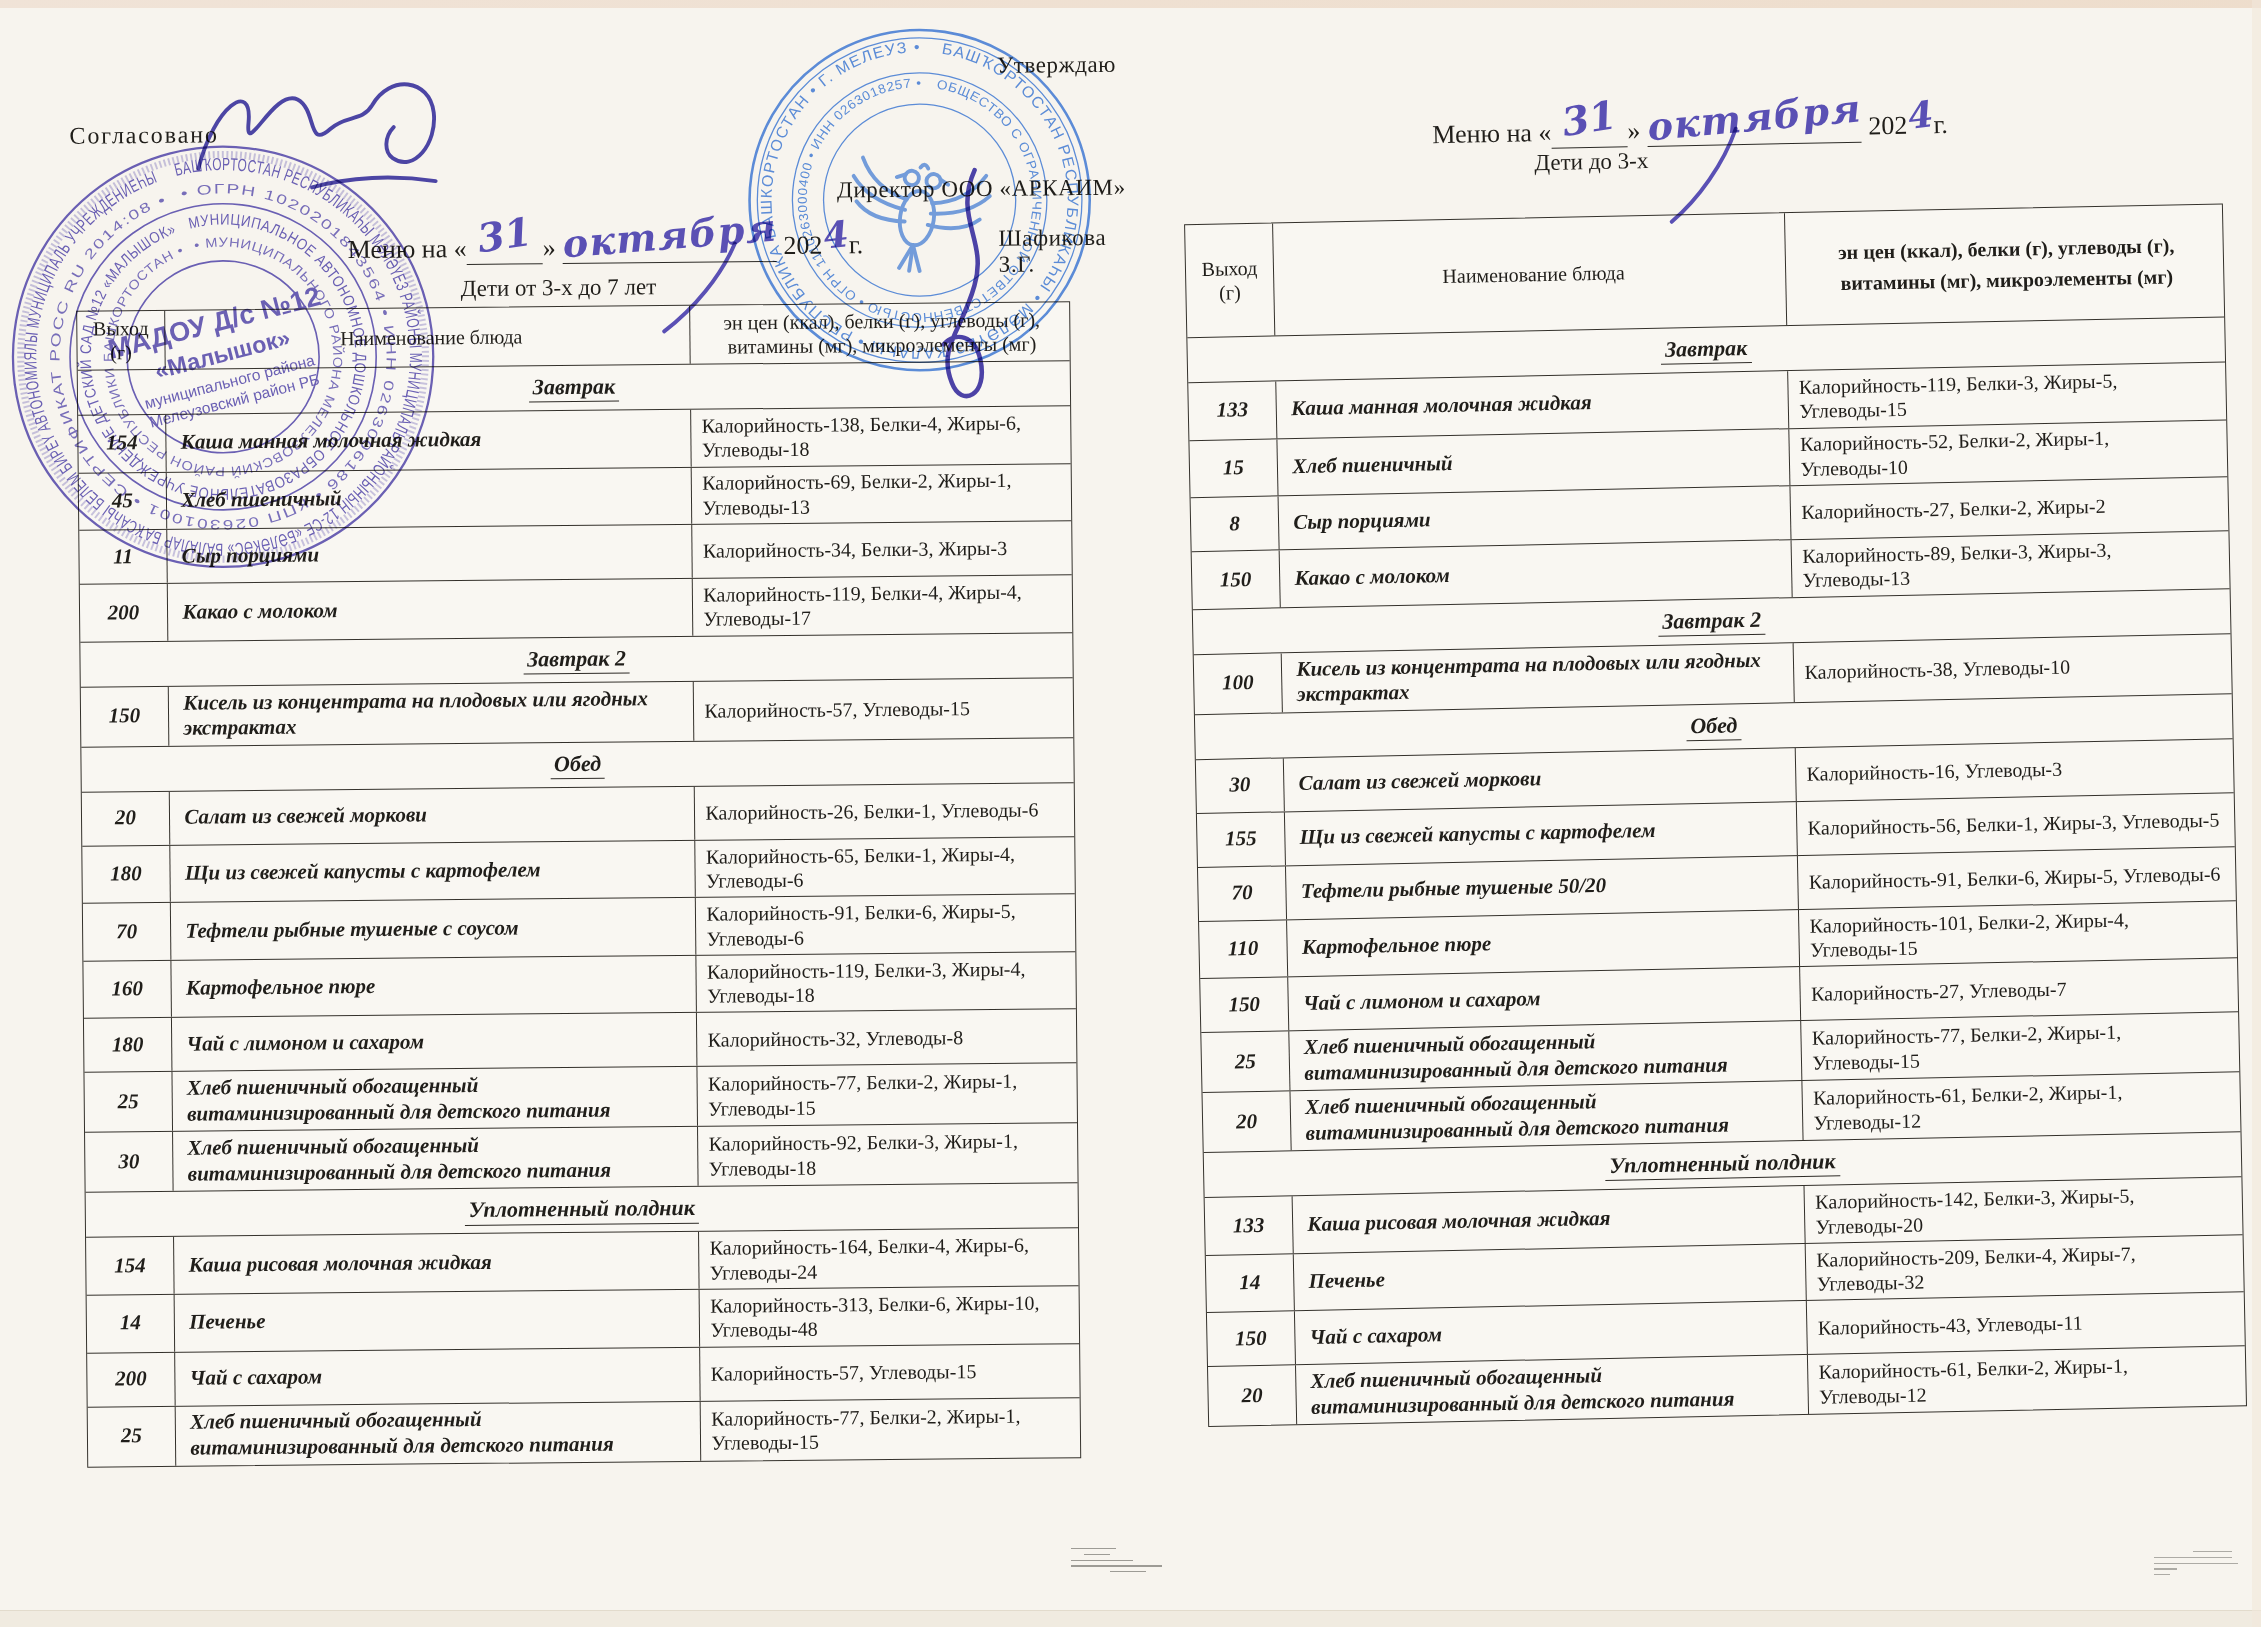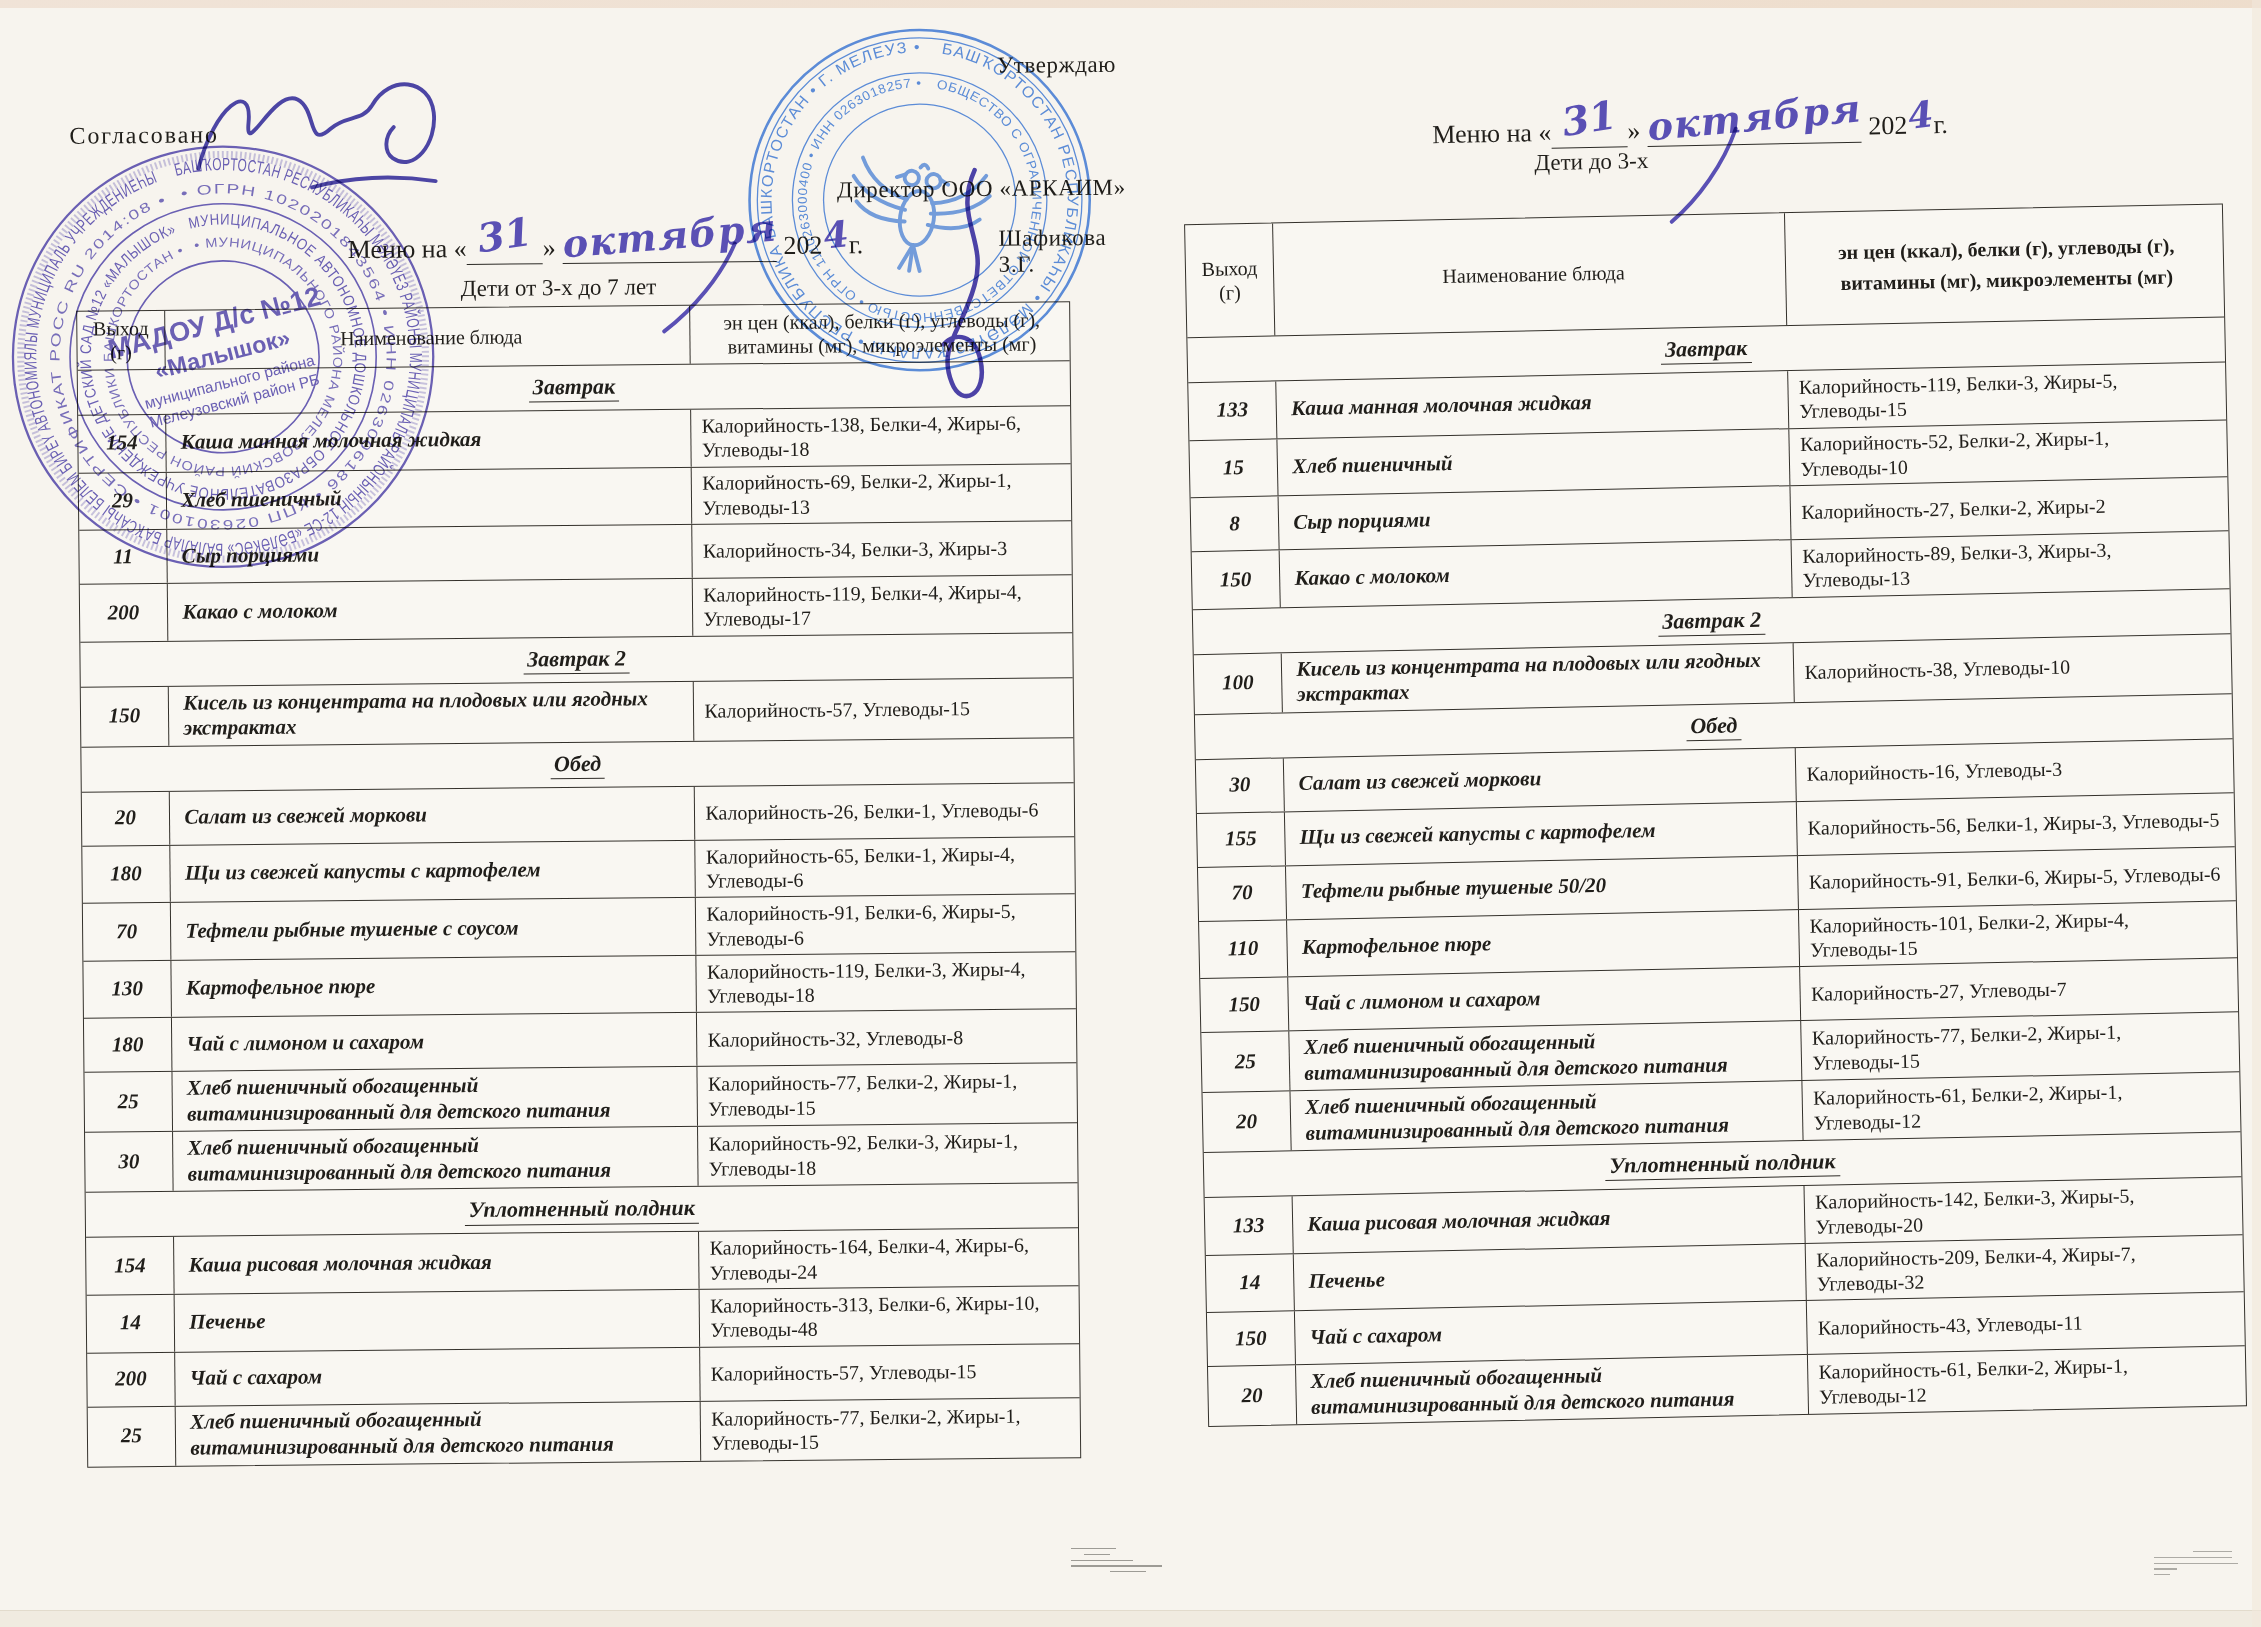--- a/index.html
+++ b/index.html
@@ -161,21 +161,21 @@
         <div class="cell cell-dish">Наименование блюда</div>
         <div class="cell cell-info">эн цен (ккал), белки (г), углеводы (г), витамины (мг), микроэлементы (мг)</div>
       </div>
       <div id="tbl-left-body" style="display:contents"><div class="row sec-row">
             <span class="sec-title">Завтрак</span>
           </div><div class="row item-row">
             <div class="cell cell-out">154</div>
             <div class="cell cell-dish">Каша манная молочная жидкая</div>
             <div class="cell cell-info">Калорийность-138, Белки-4, Жиры-6, Углеводы-18</div>
           </div><div class="row item-row">
-            <div class="cell cell-out">29</div>
+            <div class="cell cell-out">45</div>
             <div class="cell cell-dish">Хлеб пшеничный</div>
             <div class="cell cell-info">Калорийность-69, Белки-2, Жиры-1, Углеводы-13</div>
           </div><div class="row item-row">
             <div class="cell cell-out">11</div>
             <div class="cell cell-dish">Сыр порциями</div>
             <div class="cell cell-info">Калорийность-34, Белки-3, Жиры-3</div>
           </div><div class="row item-row">
             <div class="cell cell-out">200</div>
             <div class="cell cell-dish">Какао с молоком</div>
             <div class="cell cell-info">Калорийность-119, Белки-4, Жиры-4, Углеводы-17</div>
@@ -193,21 +193,21 @@
             <div class="cell cell-info">Калорийность-26, Белки-1, Углеводы-6</div>
           </div><div class="row item-row">
             <div class="cell cell-out">180</div>
             <div class="cell cell-dish">Щи из свежей капусты с картофелем</div>
             <div class="cell cell-info">Калорийность-65, Белки-1, Жиры-4, Углеводы-6</div>
           </div><div class="row item-row">
             <div class="cell cell-out">70</div>
             <div class="cell cell-dish">Тефтели рыбные тушеные  с соусом</div>
             <div class="cell cell-info">Калорийность-91, Белки-6, Жиры-5, Углеводы-6</div>
           </div><div class="row item-row">
-            <div class="cell cell-out">130</div>
+            <div class="cell cell-out">160</div>
             <div class="cell cell-dish">Картофельное пюре</div>
             <div class="cell cell-info">Калорийность-119, Белки-3, Жиры-4, Углеводы-18</div>
           </div><div class="row item-row">
             <div class="cell cell-out">180</div>
             <div class="cell cell-dish">Чай с лимоном и сахаром</div>
             <div class="cell cell-info">Калорийность-32, Углеводы-8</div>
           </div><div class="row item-row">
             <div class="cell cell-out">25</div>
             <div class="cell cell-dish">Хлеб пшеничный обогащенный витаминизированный для детского питания</div>
             <div class="cell cell-info">Калорийность-77, Белки-2, Жиры-1, Углеводы-15</div>

